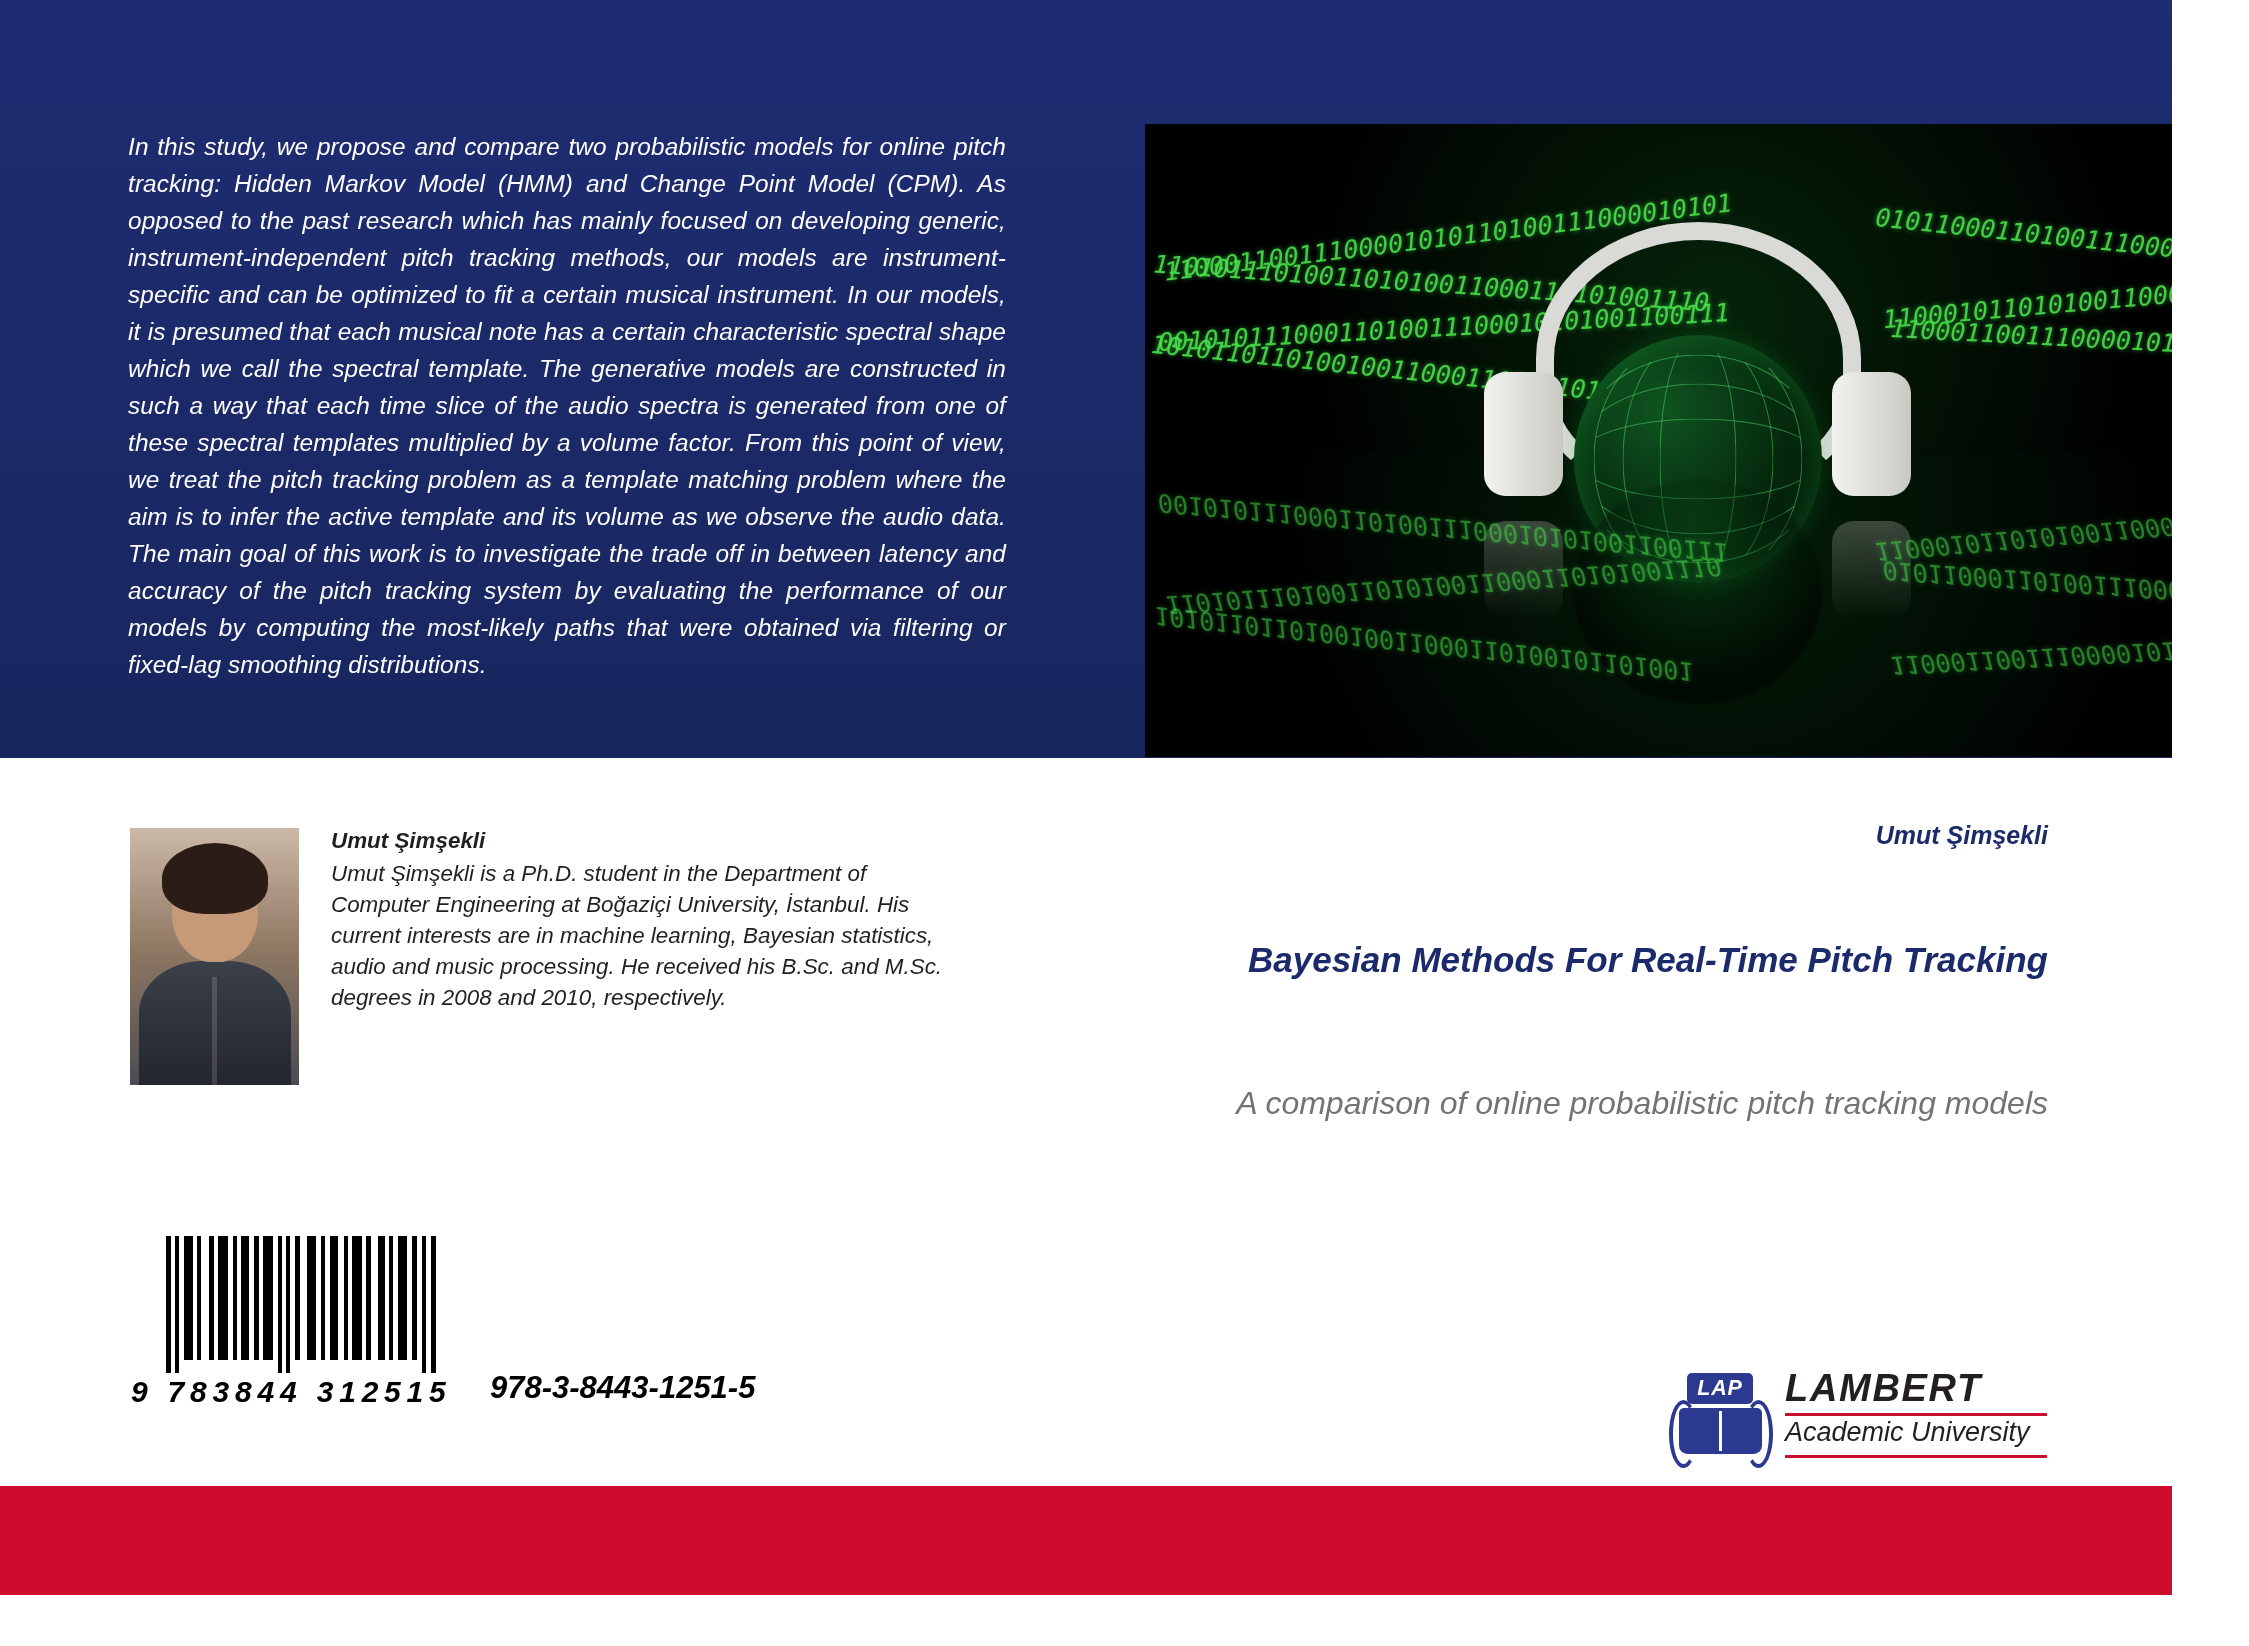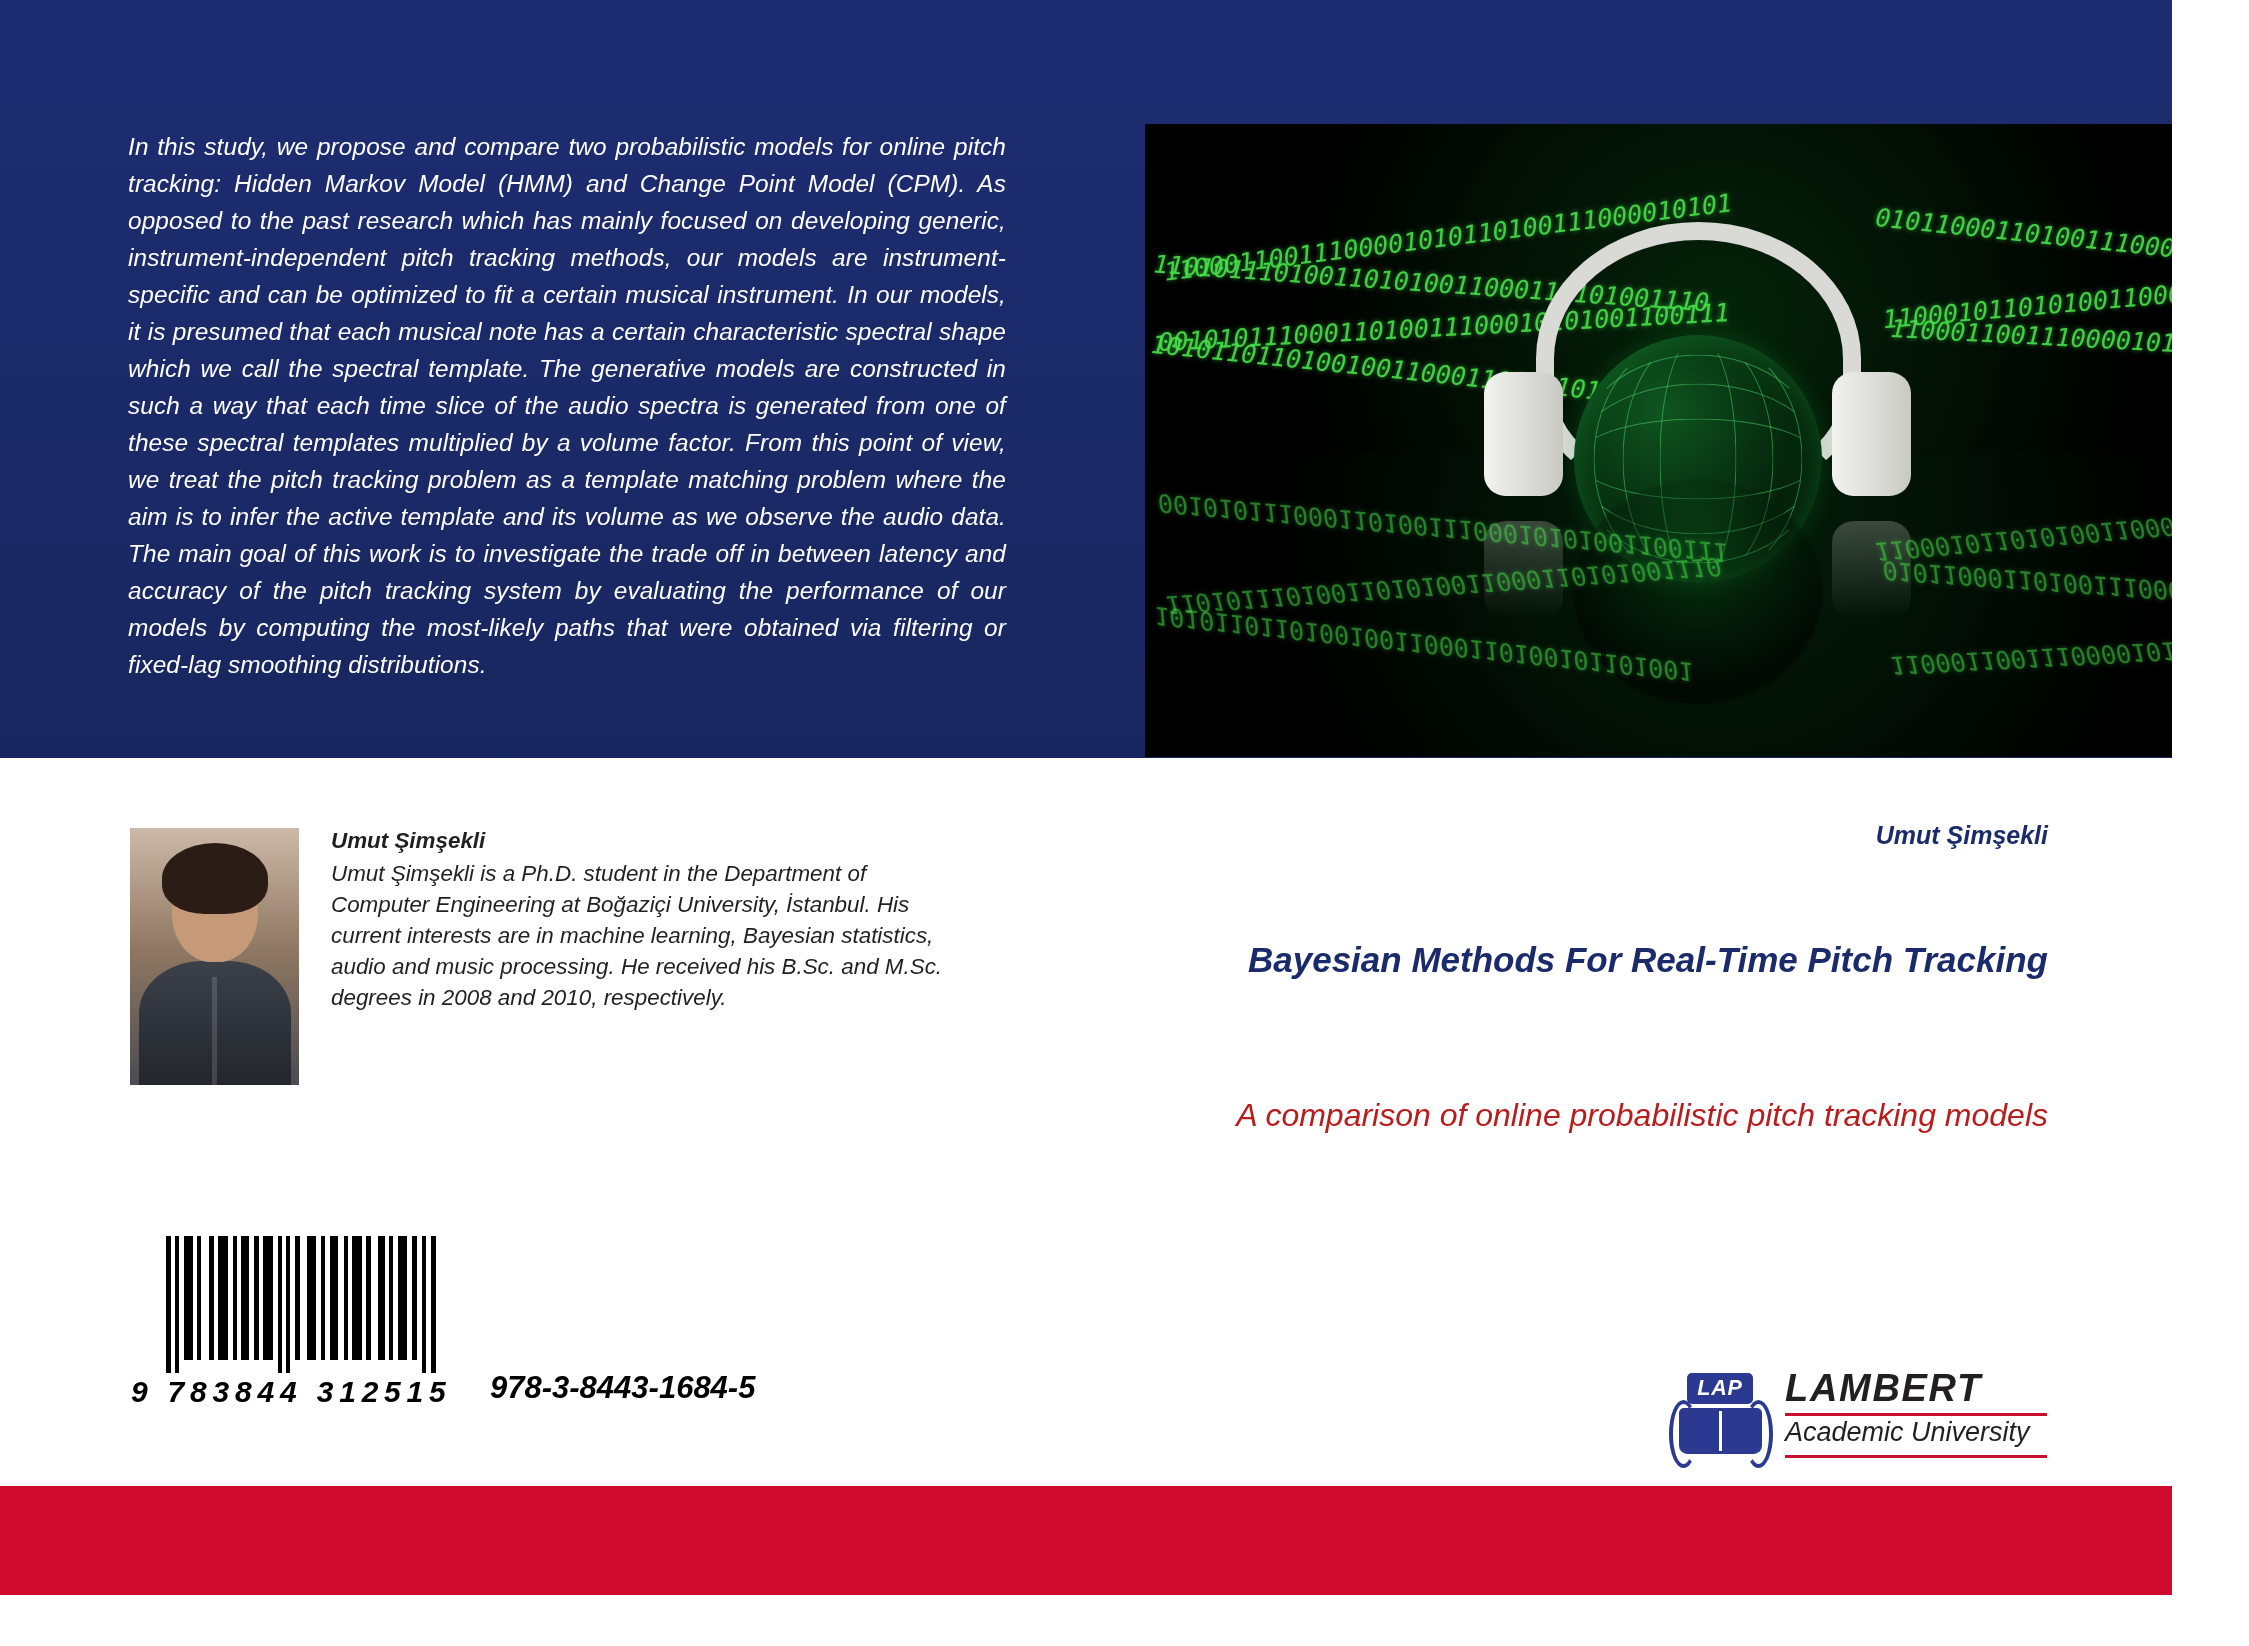--- a/index.html
+++ b/index.html
@@ -234,25 +234,24 @@
     font-size: 35px;
     font-weight: bold;
     line-height: 66px;
   }
   .front-subtitle {
     position: absolute;
     right: 124px;
     top: 1081px;
     width: 977px;
     text-align: right;
-    color: #b91c1c;
+    color: #737373;
     font-size: 32px;
     line-height: 45px;
     font-weight: normal;
-    margin-top: 12px;
   }
 
   
   .barcode-area {
     position: absolute;
     left: 166px;
     top: 1236px;
     width: 315px;
     height: 137px;
   }
@@ -504,21 +503,21 @@
       <span style="width:9px"></span>
         <span style="width:5px;background:transparent"></span>
       <span style="width:5px"></span>
         <span style="width:5px;background:transparent"></span>
       <span class="tall" style="width:4.1px"></span>
         <span style="width:5px;background:transparent"></span>
       <span class="tall" style="width:5px"></span>
     </div>
   </div>
   <div class="barcode-digits">9 783844 312515</div>
-  <div class="isbn-text">978-3-8443-1684-5</div>
+  <div class="isbn-text">978-3-8443-1251-5</div>
 
   <div class="publisher">
     <div class="pub-emblem">
       <div class="pub-wreath-l"></div>
       <div class="pub-wreath-r"></div>
       <div class="pub-book"></div>
       <div class="pub-lap">LAP</div>
     </div>
     <div class="pub-name">LAMBERT</div>
     <div class="pub-rule"></div>

